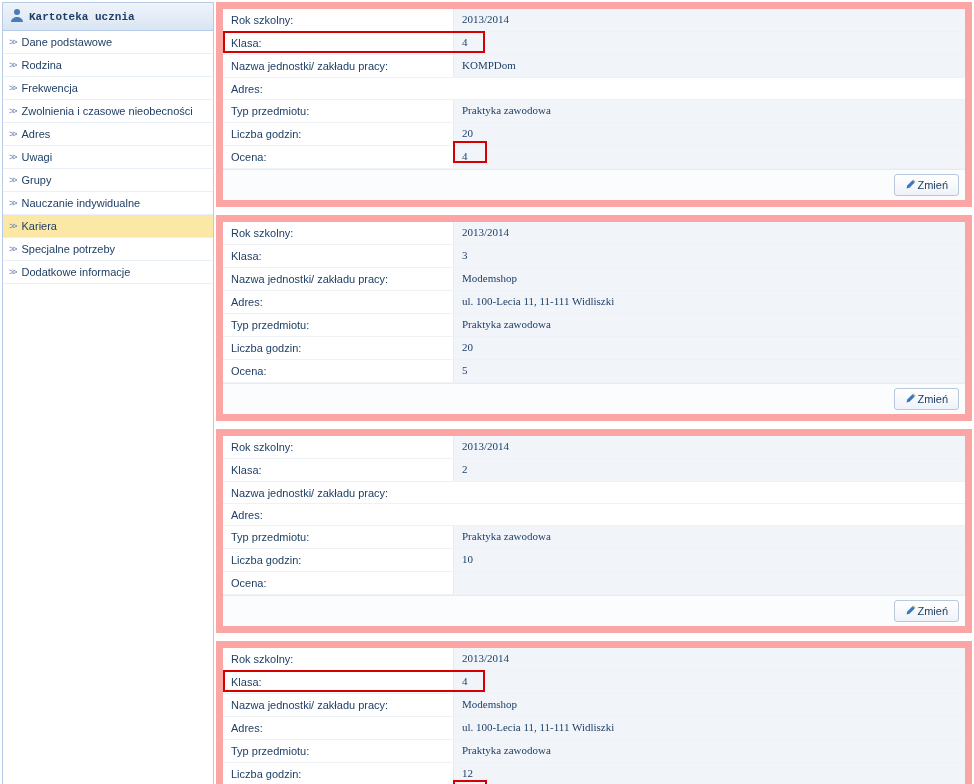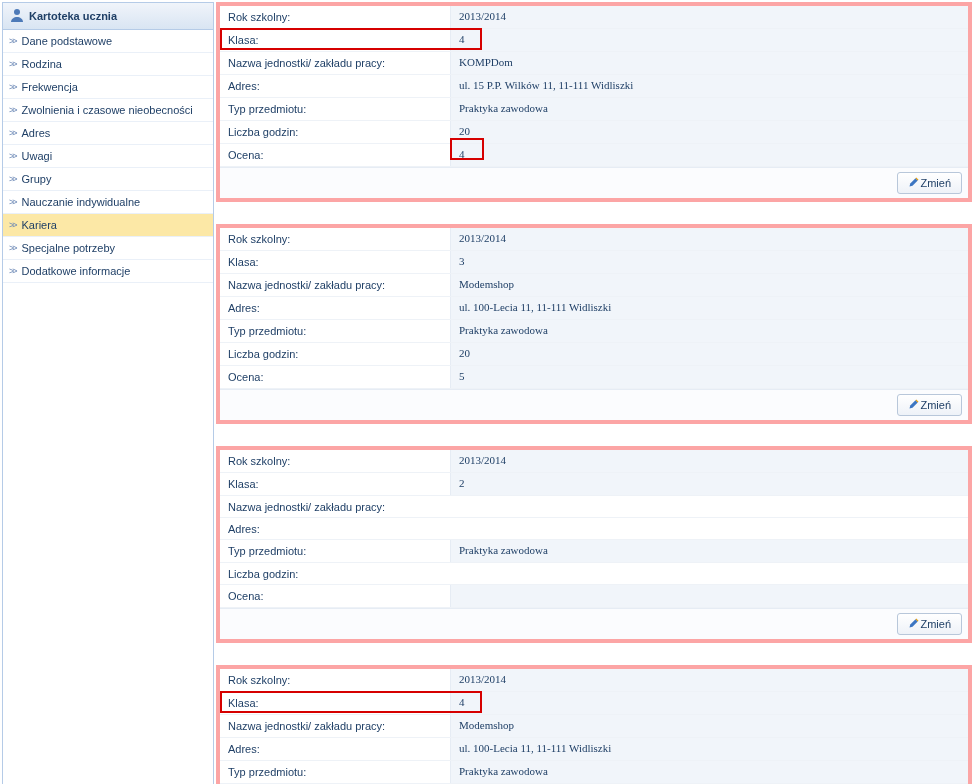--- a/index.html
+++ b/index.html
@@ -21,20 +21,21 @@
 }
 .sidebar-header {
   background: linear-gradient(#f0f4fa, #d9e5f3);
   border-bottom: 1px solid #b5cbe7;
   padding: 4px 6px;
   display: flex;
   align-items: center;
   gap: 4px;
   font-weight: bold;
   color: #1f3f66;
+  font-family: Liberation Mono, monospace;
 }
 .sidebar-header svg { width: 16px; height: 16px; }
 .sidebar-item {
   display: flex;
   align-items: center;
   padding: 5px 6px;
   border-bottom: 1px solid #eaf0f8;
   cursor: pointer;
   color: #1f3f66;
   gap: 6px;
@@ -43,22 +44,22 @@
 .chevron {
   color: #6a87b5;
   font-size: 9px;
   letter-spacing: -2px;
 }
 .main {
   flex: 1;
   margin: 2px 2px 2px 0;
 }
 .record {
-  border: 4px solid #fca5a5;
-  margin-bottom: 22px;
+  border: 7px solid #fca5a5;
+  margin-bottom: 8px;
   background: #fff;
   position: relative;
 }
 .record-row {
   display: flex;
   align-items: center;
   border-bottom: 1px solid #eef2f7;
   min-height: 22px;
 }
 .record-row:last-of-type { border-bottom: none; }
@@ -174,21 +175,20 @@
           <div class="record-row">
             <div class="record-label">Klasa:</div>
             <div class="record-value">4</div>
           </div>
           <div class="record-row">
             <div class="record-label">Nazwa jednostki/ zakładu pracy:</div>
             <div class="record-value">KOMPDom</div>
           </div>
           <div class="record-row">
             <div class="record-label">Adres:</div>
-            <div class="record-value">ul. 15 P.P. Wilków 11, 11-111 Widliszki</div>
           </div>
           <div class="record-row">
             <div class="record-label">Typ przedmiotu:</div>
             <div class="record-value">Praktyka zawodowa</div>
           </div>
           <div class="record-row">
             <div class="record-label">Liczba godzin:</div>
             <div class="record-value">20</div>
           </div>
           <div class="record-row">
@@ -260,20 +260,21 @@
           </div>
           <div class="record-row">
             <div class="record-label">Adres:</div>
           </div>
           <div class="record-row">
             <div class="record-label">Typ przedmiotu:</div>
             <div class="record-value">Praktyka zawodowa</div>
           </div>
           <div class="record-row">
             <div class="record-label">Liczba godzin:</div>
+            <div class="record-value">10</div>
           </div>
           <div class="record-row">
             <div class="record-label">Ocena:</div>
             <div class="record-value"></div>
           </div>
           <div class="record-footer">
             <button class="btn">
               <span><svg class="pencil-icon" viewBox="0 0 16 16">
                   <path d="M2 14l1-4 7-7 3 3-7 7-4 1z" fill="#3c76c2"></path>
                   <path d="M10 3l3 3 1-1-3-3-1 1z" fill="#e69b00"></path>

